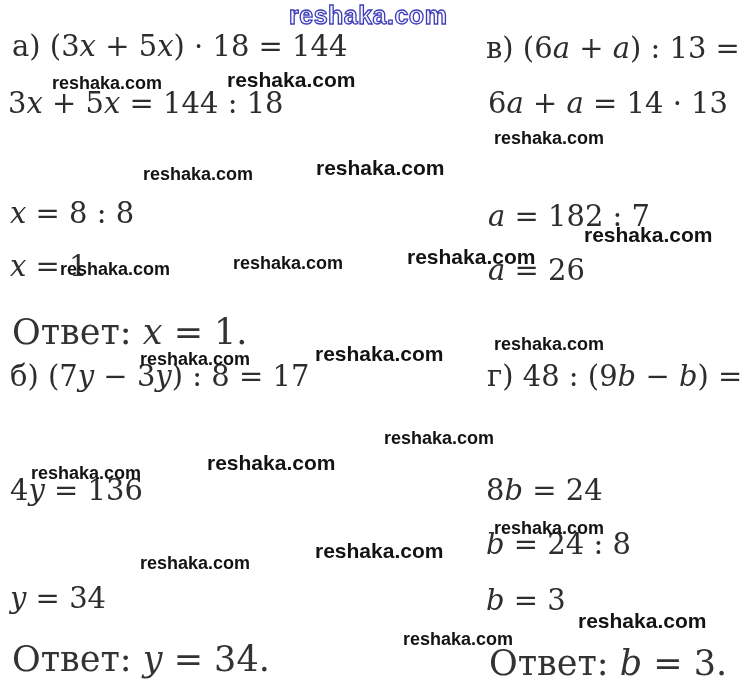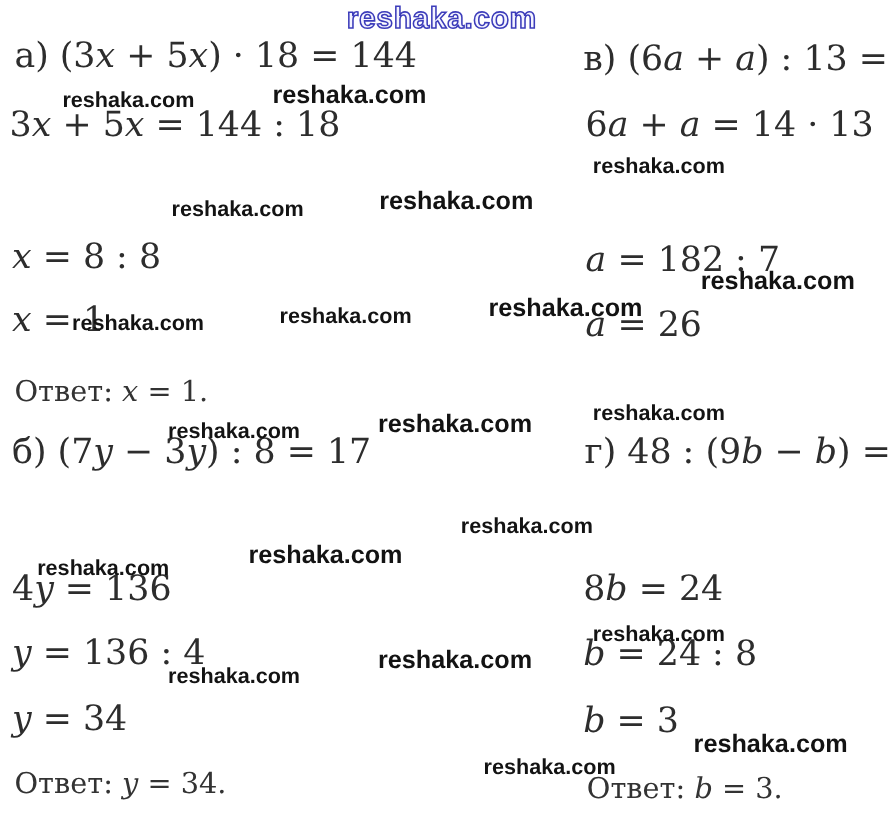--- a/index.html
+++ b/index.html
@@ -11,21 +11,21 @@
     font-family:"DejaVu Serif", serif;
   }
   .eq{
     position:absolute;
     font-size:29px;
     color:#2d2d2d;
     white-space:nowrap;
     line-height:1.1;
   }
   .eq i{font-style:italic;}
-  .eq.ans{font-size:24px;color:#333333;}
+  .eq.ans{font-size:35px;color:#333333;}
   .wm{
     position:absolute;
     font-family:"Liberation Sans", sans-serif;
     font-weight:700;
     font-size:18px;
     color:#131313;
     white-space:nowrap;
     line-height:1.1;
   }
   .wm.lg{font-size:21px;}
@@ -46,21 +46,20 @@
 
 <div class="canvas">
 
   <div class="eq math" style="left:12px;top:31px">а) (3<i>x</i> + 5<i>x</i>) · 18 = 144</div>
   <div class="eq math" style="left:8px;top:88px">3<i>x</i> + 5<i>x</i> = 144 : 18</div>
   <div class="eq math" style="left:10px;top:198px"><i>x</i> = 8 : 8</div>
   <div class="eq math" style="left:10px;top:251px"><i>x</i> = 1</div>
   <div class="eq ans math" style="left:12px;top:313px">Ответ: <i>x</i> = 1.</div>
   <div class="eq math" style="left:10px;top:361px">б) (7<i>y</i> − 3<i>y</i>) : 8 = 17</div>
   <div class="eq math" style="left:10px;top:475px">4<i>y</i> = 136</div>
-  <div class="eq math" style="left:10px;top:528px"><i>y</i> = 136 : 4</div>
   <div class="eq math" style="left:10px;top:583px"><i>y</i> = 34</div>
   <div class="eq ans math" style="left:12px;top:640px">Ответ: <i>y</i> = 34.</div>
 
   <div class="eq math" style="left:486px;top:33px">в) (6<i>a</i> + <i>a</i>) : 13 = 14</div>
   <div class="eq math" style="left:488px;top:88px">6<i>a</i> + <i>a</i> = 14 · 13</div>
   <div class="eq math" style="left:488px;top:201px"><i>a</i> = 182 : 7</div>
   <div class="eq math" style="left:488px;top:255px"><i>a</i> = 26</div>
   <div class="eq math" style="left:487px;top:361px">г) 48 : (9<i>b</i> − <i>b</i>) = 2</div>
   <div class="eq math" style="left:486px;top:475px">8<i>b</i> = 24</div>
   <div class="eq math" style="left:486px;top:529px"><i>b</i> = 24 : 8</div>

